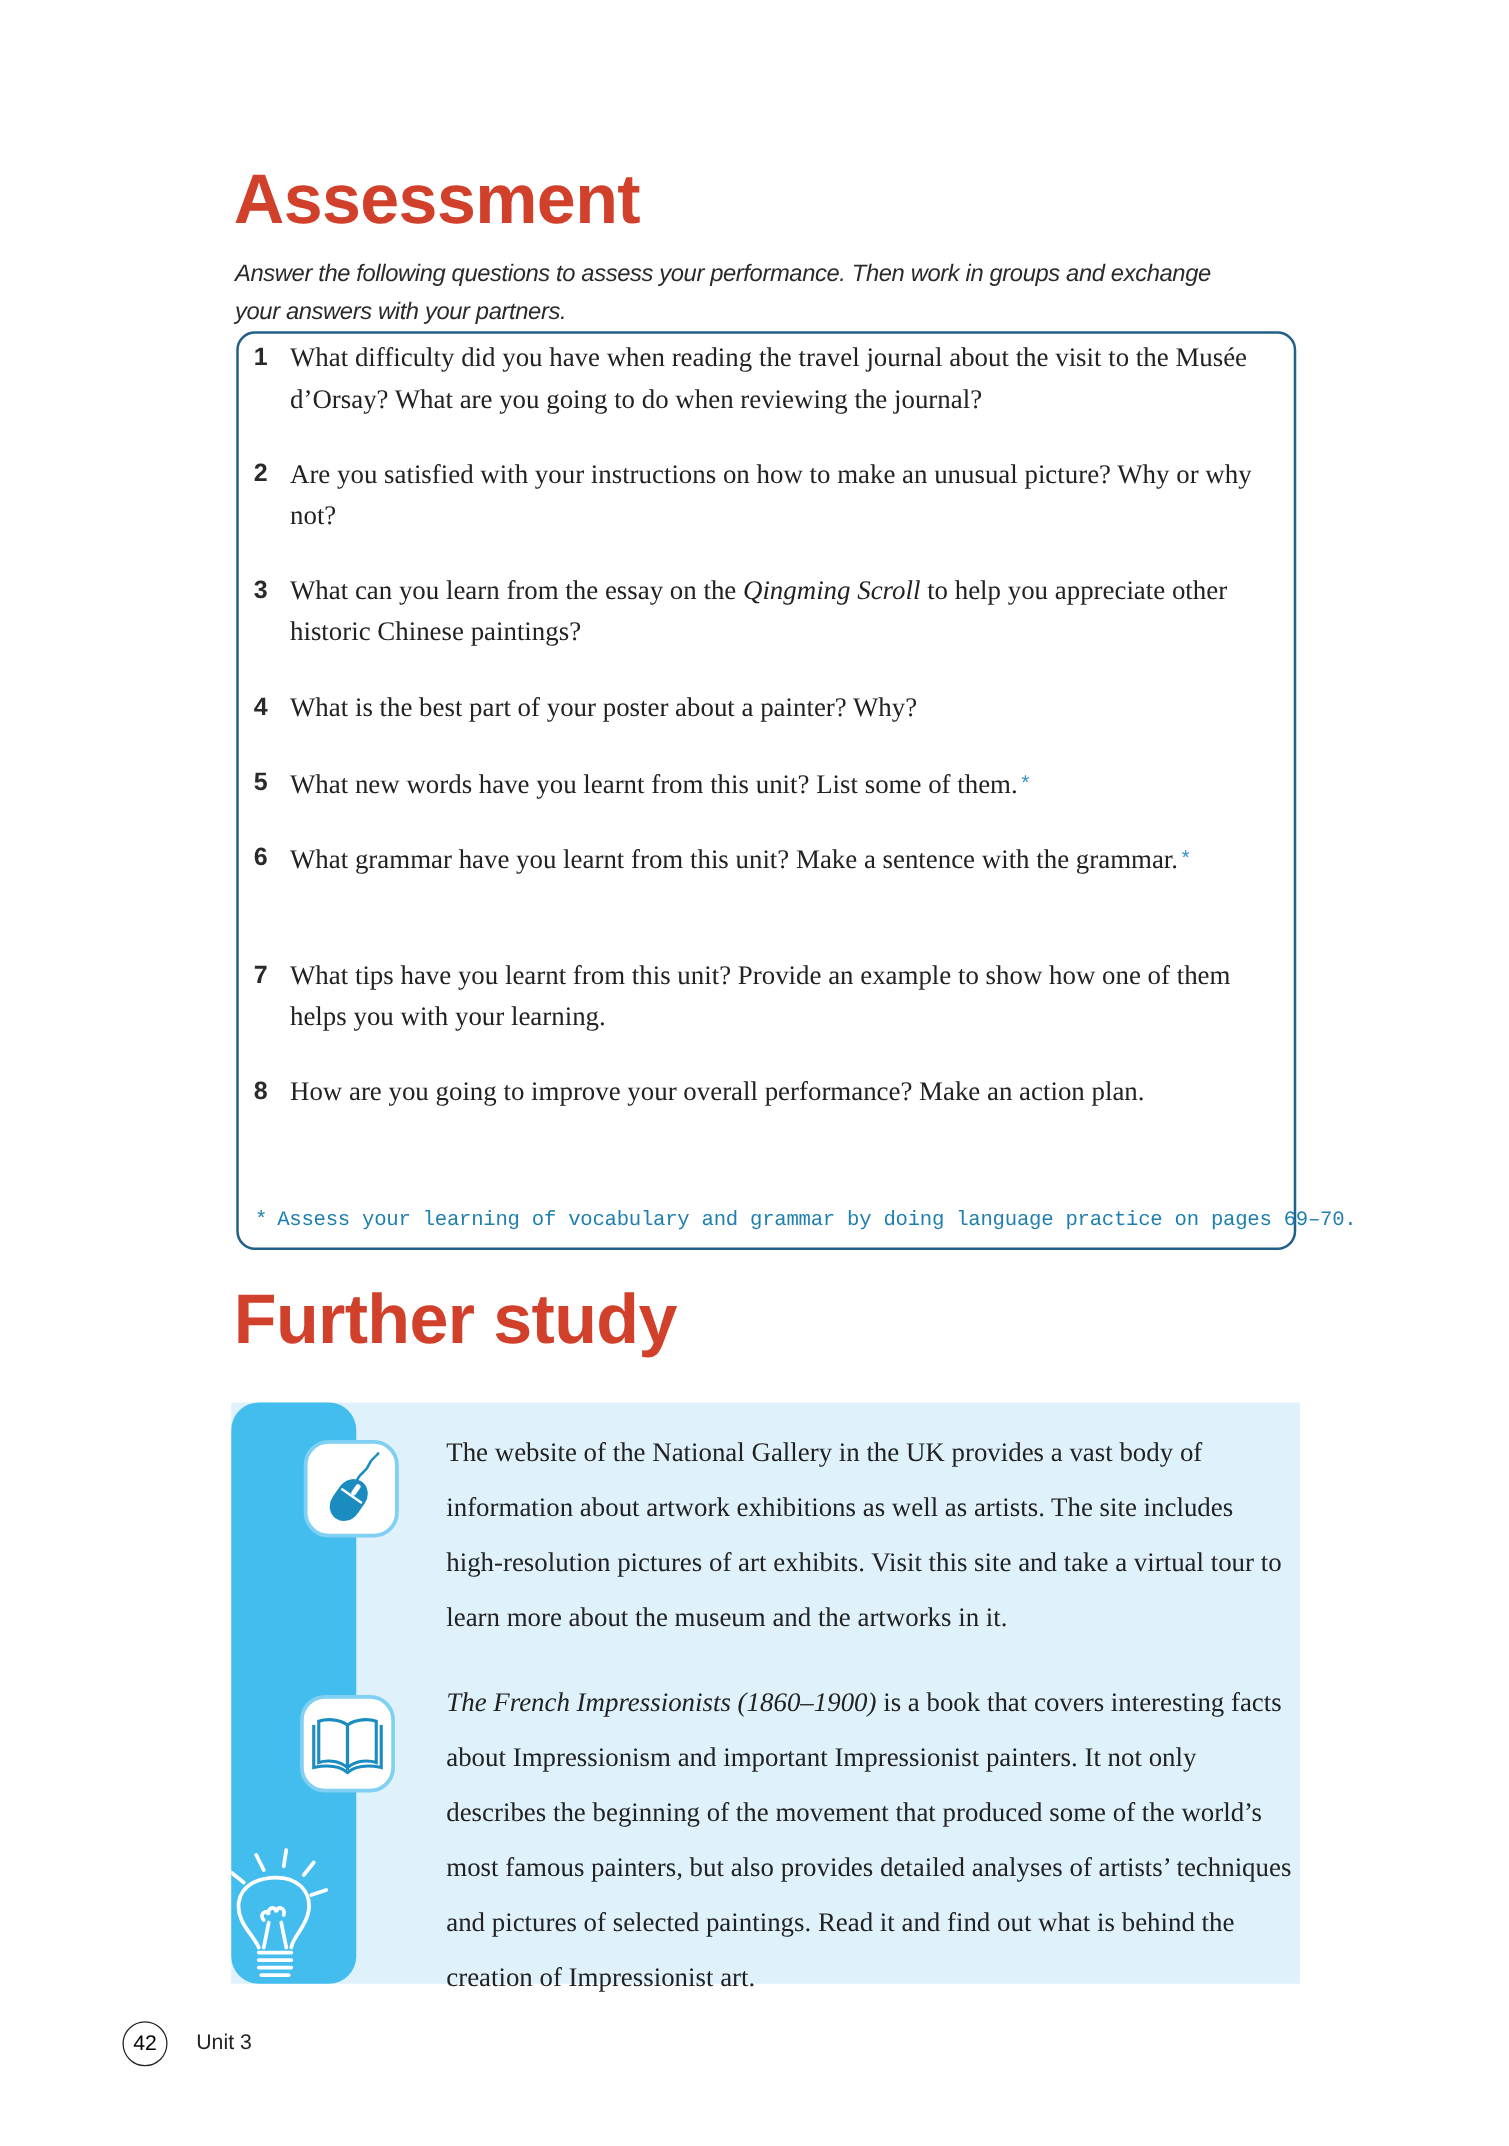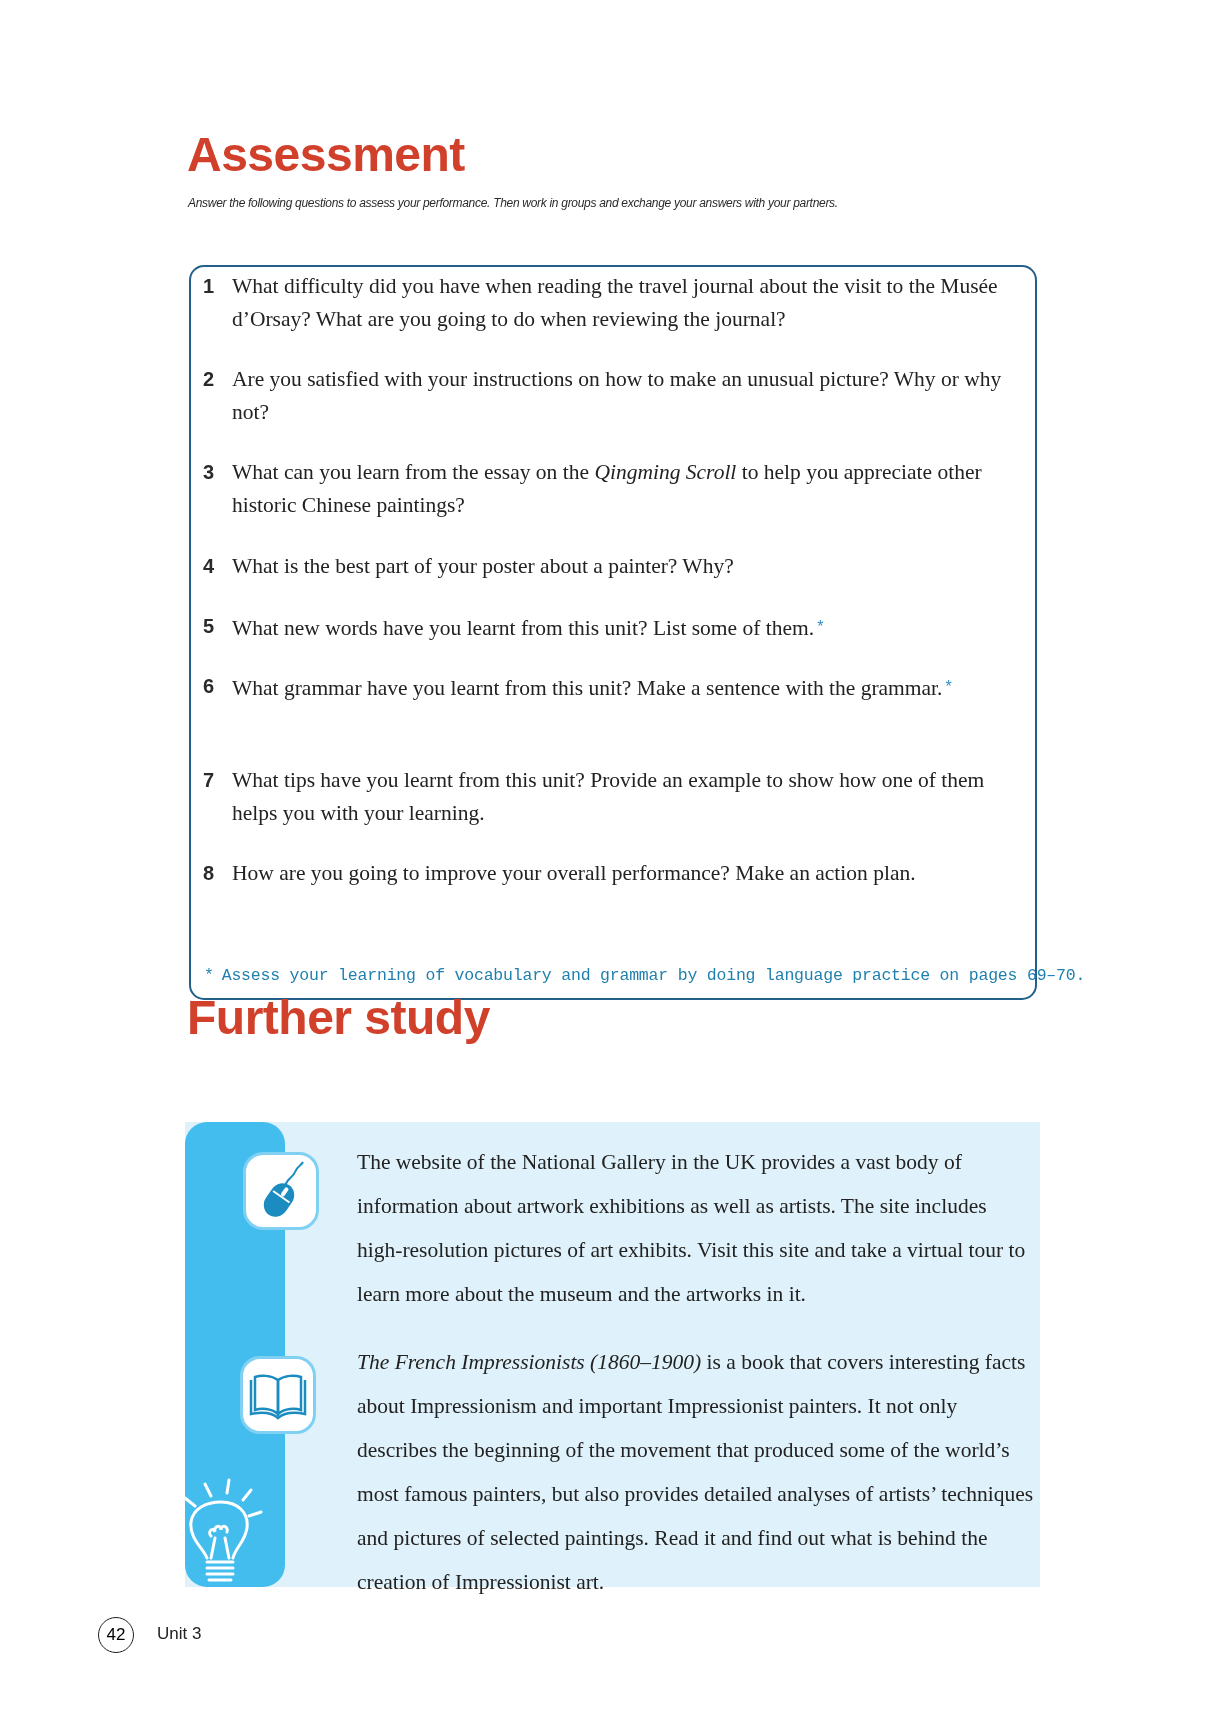--- a/index.html
+++ b/index.html
@@ -1,30 +1,30 @@
 <!DOCTYPE html>
 <html><head>
 <meta charset="utf-8">
 <style>
   html, body { margin: 0; padding: 0; background: #ffffff; }
   body { width: 1207px; height: 1717px; position: relative; overflow: hidden; }
 
   .h1 {
     position: absolute; left: 187px;
     font-family: "Liberation Sans", "DejaVu Sans", sans-serif;
-    font-weight: 700; font-size: 48px; letter-spacing: -0.5px;
+    font-weight: 700; font-size: 56px; letter-spacing: -0.5px;
     color: #d1402b; margin: 0; line-height: 1;
   }
   #assess-title { top: 131px; }
-  #further-title { top: 994px; }
+  #further-title { top: 1027px; }
 
   .intro {
-    position: absolute; left: 188px; top: 188px; width: 820px;
+    position: absolute; left: 188px; top: 205px; width: 820px;
     font-family: "Liberation Sans", "DejaVu Sans", sans-serif;
-    font-style: italic; font-size: 12px; line-height: 30px; color: #2a2a2a;
+    font-style: italic; font-size: 19px; line-height: 30px; color: #2a2a2a;
     letter-spacing: -0.3px;
   }
 
   .qbox {
     position: absolute; left: 189px; top: 265px; width: 848px; height: 735px;
     border: 2px solid #22608a; border-radius: 15px; box-sizing: border-box;
   }
   .q {
     position: absolute; left: 203px; width: 830px;
     font-family: "Liberation Serif", "DejaVu Serif", serif;

